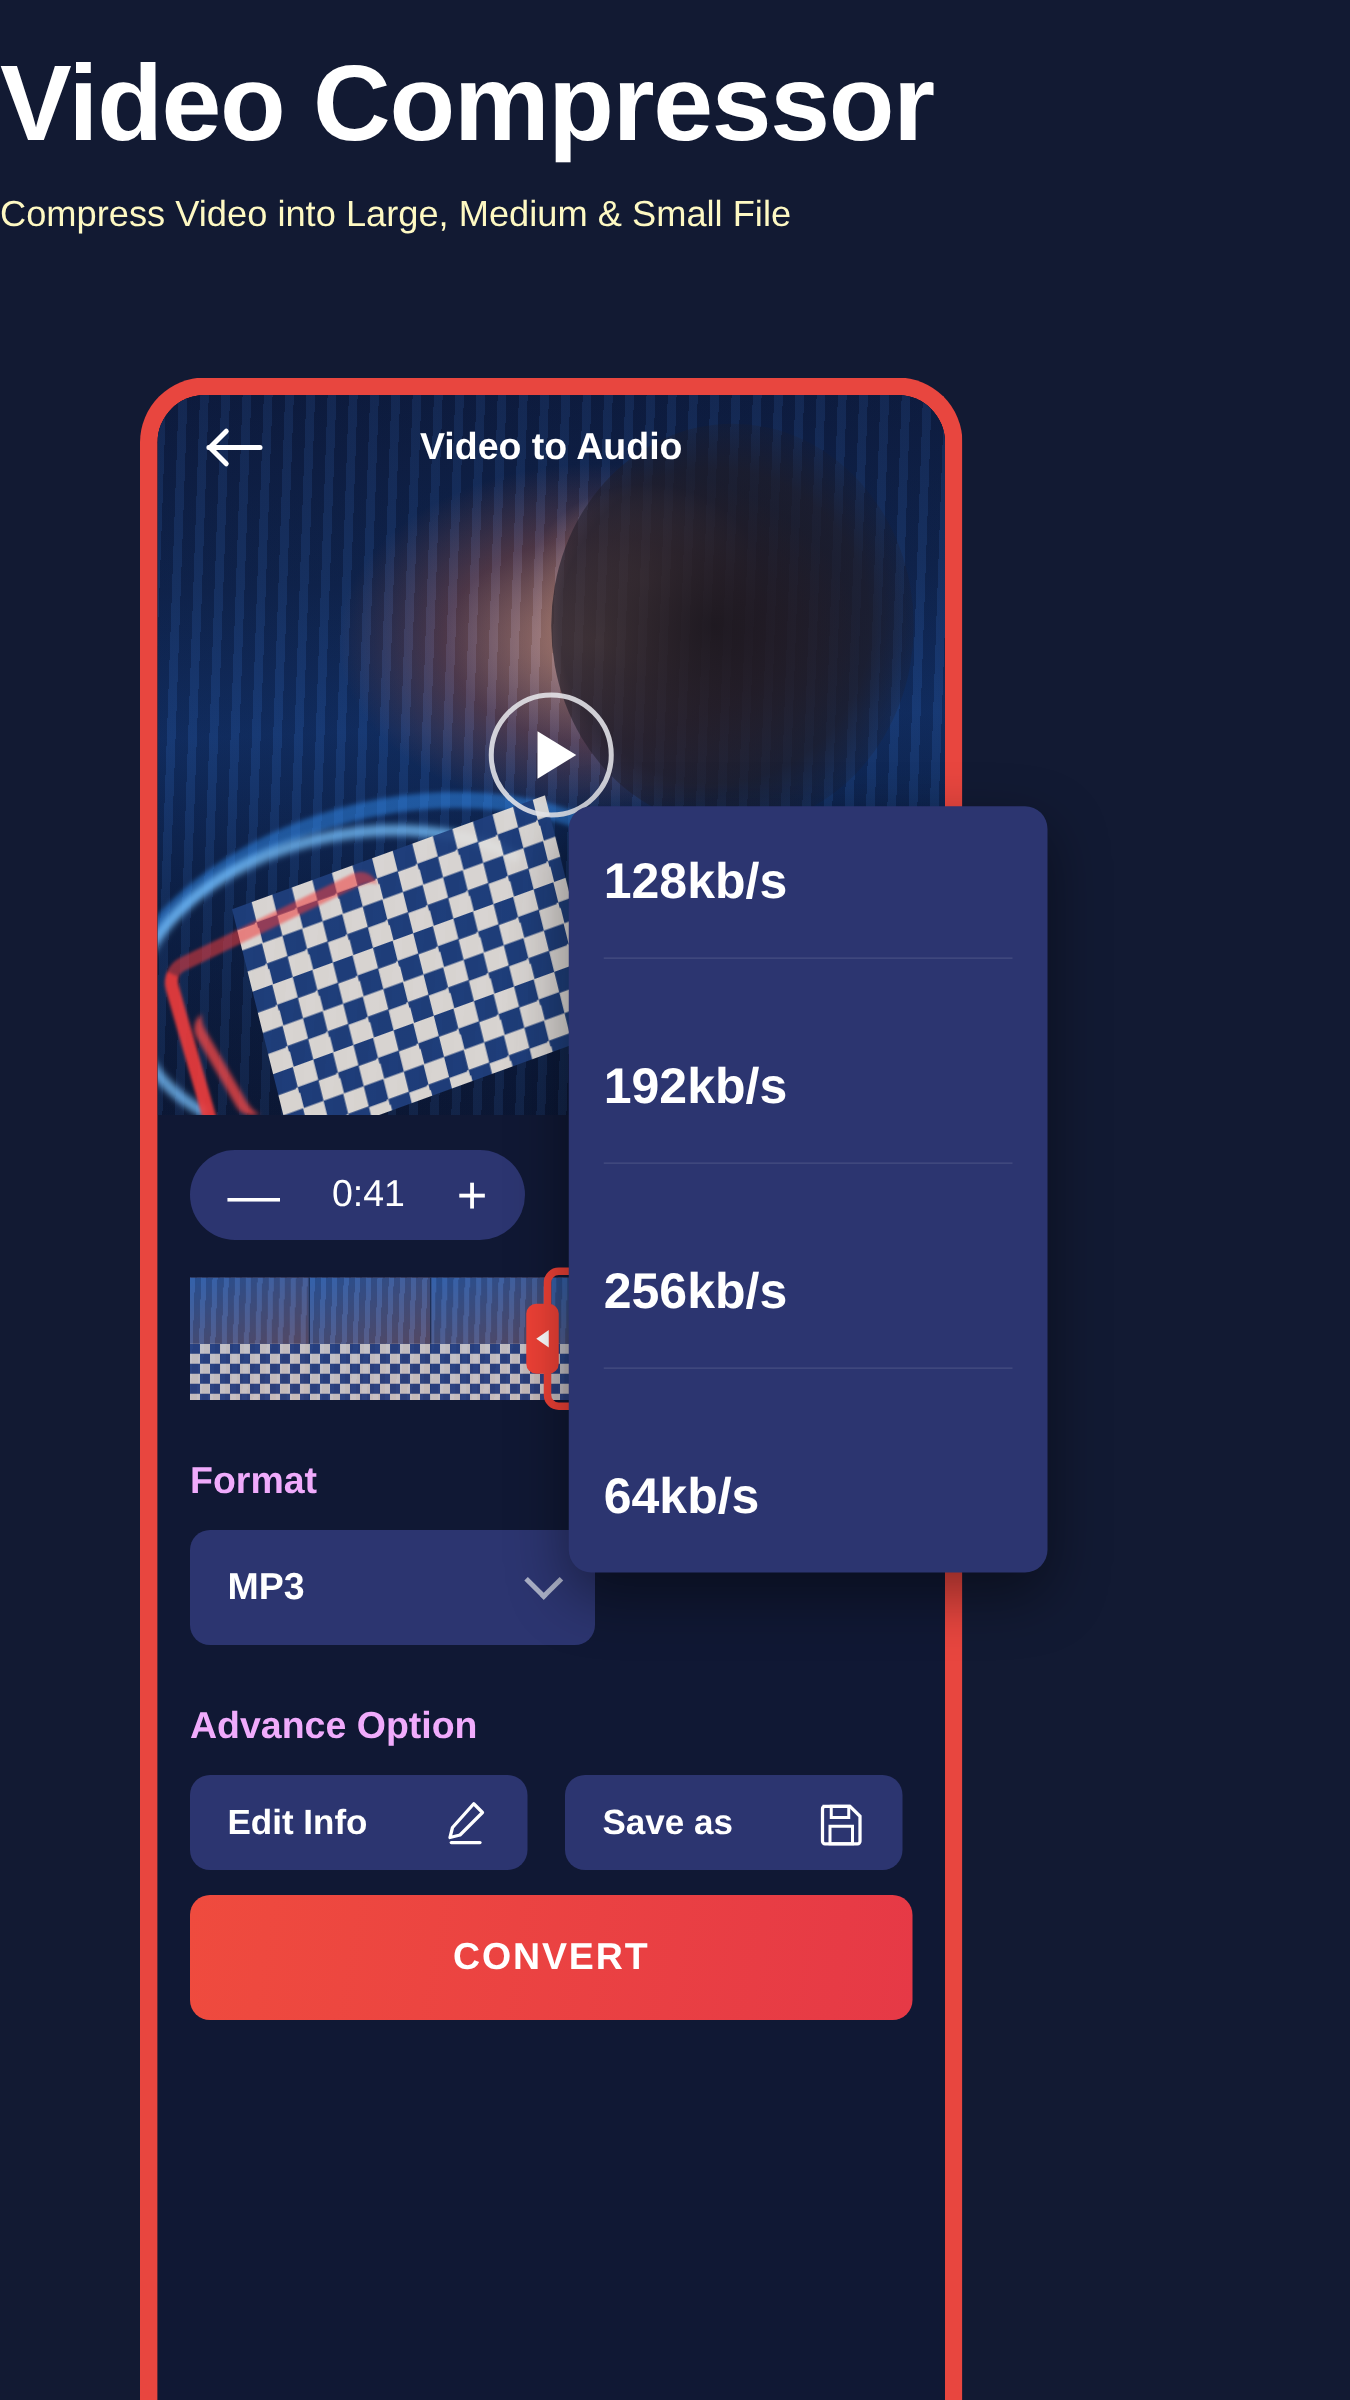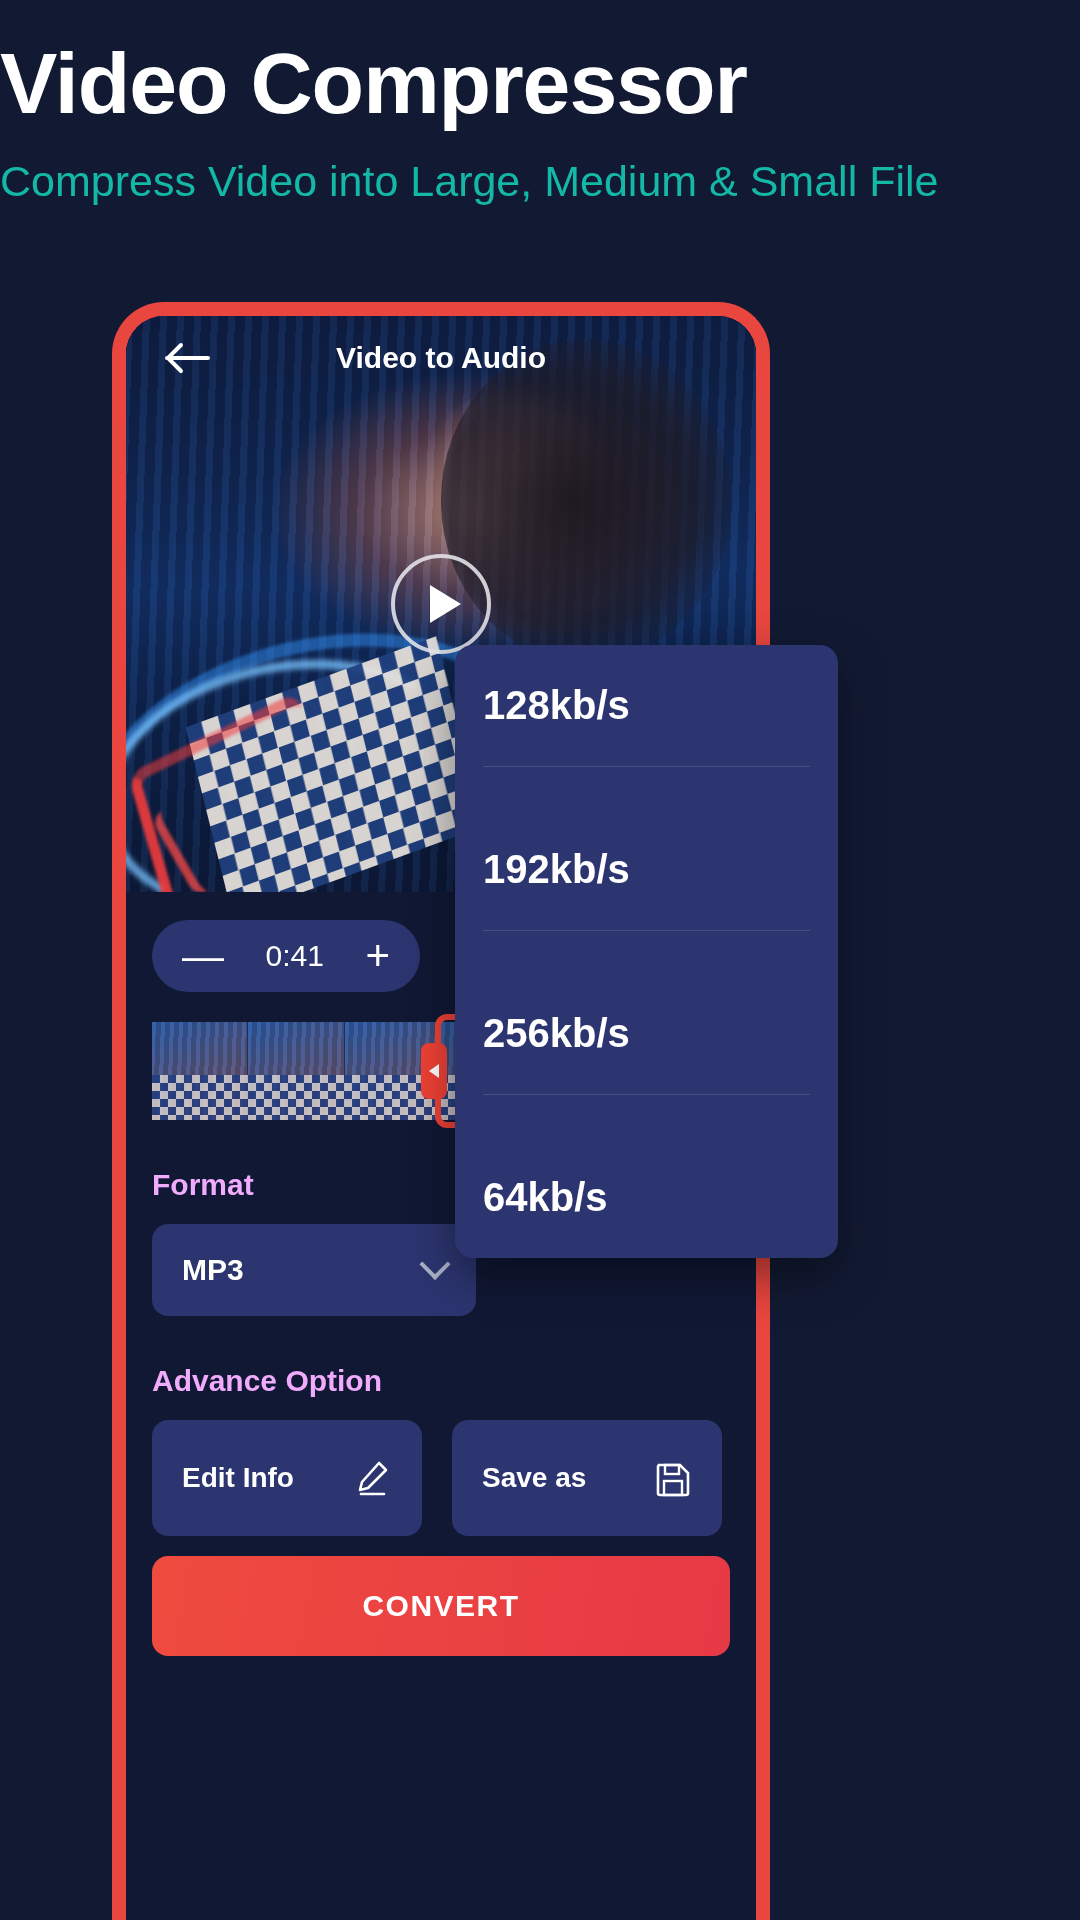--- a/index.html
+++ b/index.html
@@ -15,22 +15,22 @@
   .promo { width:100%; padding-top:38px; }
   .promo-title {
     font-size:86px;
     font-weight:bold;
     color:#ffffff;
     letter-spacing:-1px;
     line-height:1.05;
   }
   .promo-sub {
     margin-top:26px;
-    font-size:43px;
-    color:#14b8a6;
+    font-size:29px;
+    color:#fef9c3;
     line-height:1.3;
     font-weight:500;
   }
 
   
   .phone-frame {
     position:absolute;
     left:112px;
     top:302px;
     width:658px;
@@ -277,21 +277,21 @@
   .select-val { color:#ffffff; font-size:30px; font-weight:600; }
   .chev {
     width:22px;height:22px;
     border-right:4px solid #aab0c6;
     border-bottom:4px solid #aab0c6;
     transform:rotate(45deg) translate(-4px,-4px);
   }
 
   .opt-row { display:flex; gap:30px; margin-top:22px; }
   .opt-btn {
-    width:270px; height:116px;
+    width:270px; height:76px;
     background:#2c3570;
     border-radius:16px;
     display:flex;
     align-items:center;
     justify-content:space-between;
     padding:0 30px;
   }
   .opt-label { color:#ffffff; font-size:28px; font-weight:600; }
   .opt-icon svg { display:block; }
 

